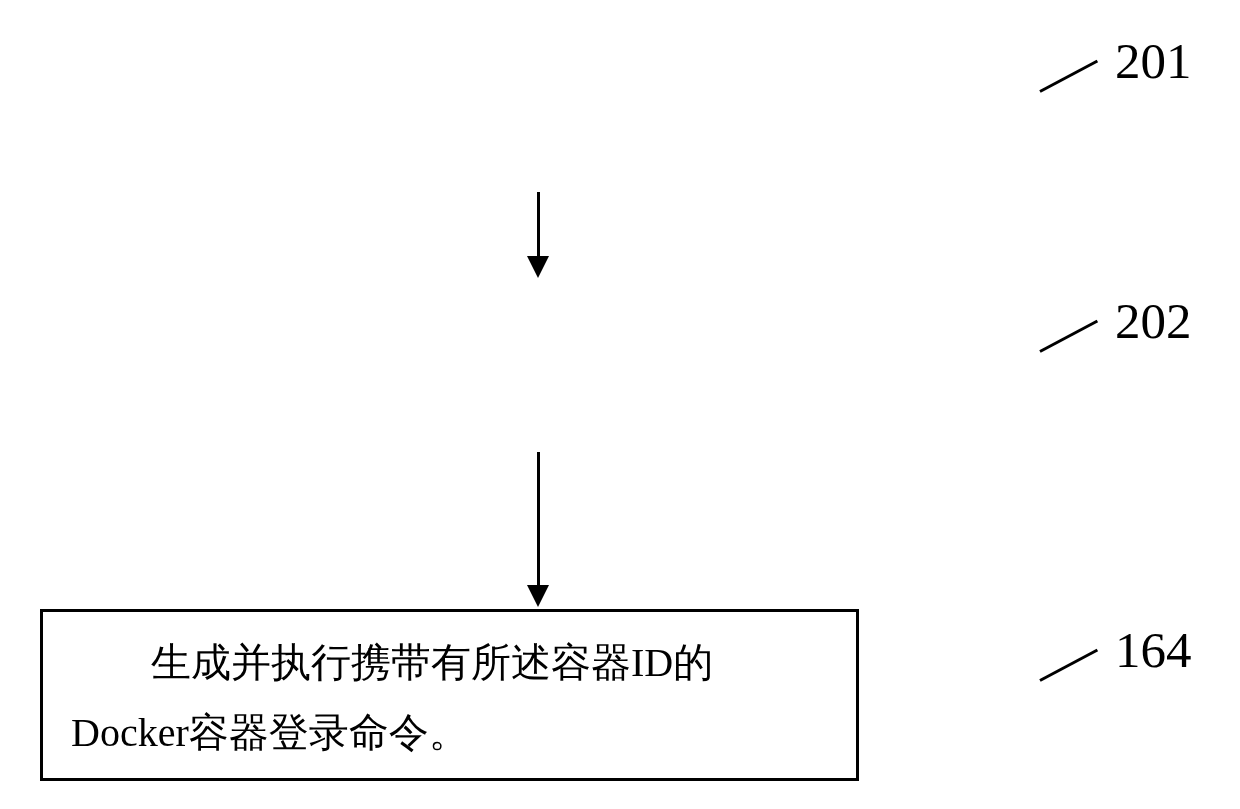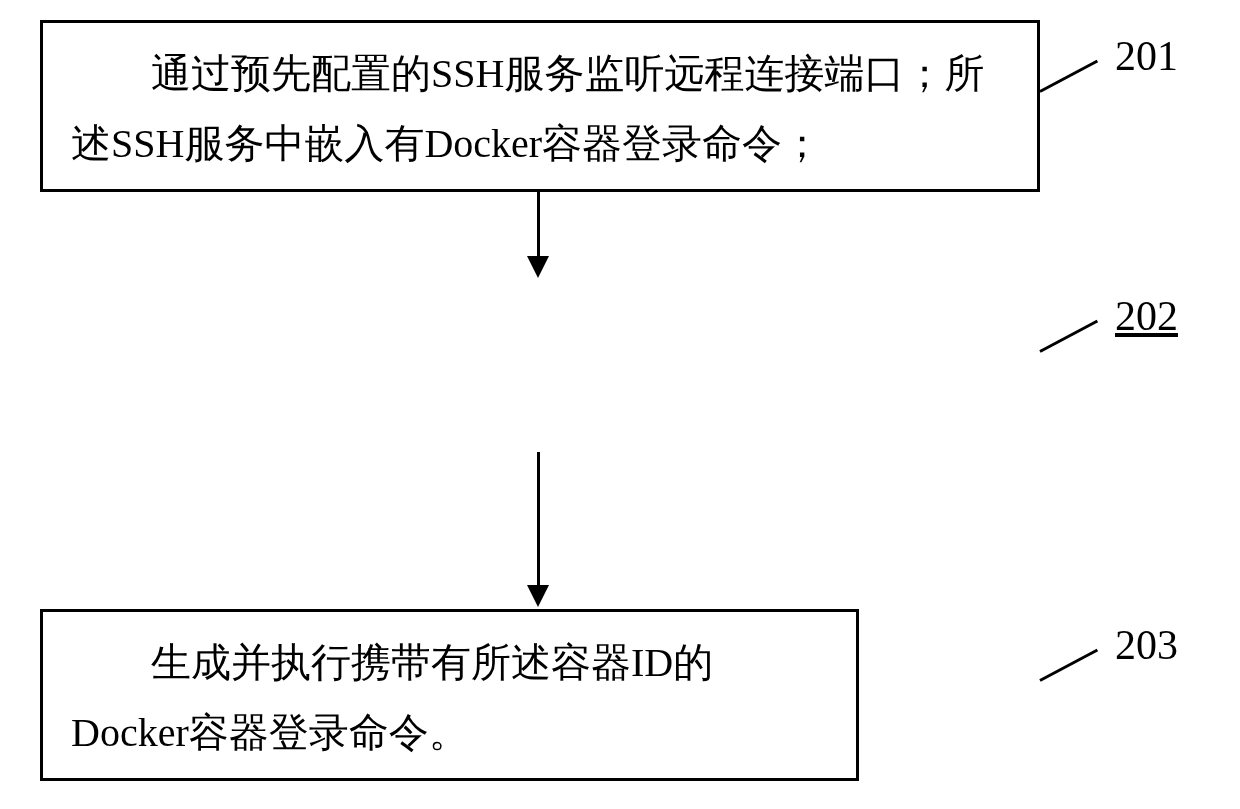--- a/index.html
+++ b/index.html
@@ -24,21 +24,21 @@
     line-height: 1.75;
     color: #000;
     background: #fff;
   }
   .node .content {
     
     text-align: left;
   }
   .step-label {
     position: absolute;
-    font-size: 42px;
+    font-size: 51px;
     color: #000;
     font-family: "Times New Roman", serif;
   }
   .notch-line {
     position: absolute;
     background: #000;
   }
   .v-arrow-line {
     position: absolute;
     width: 3px;
@@ -51,35 +51,32 @@
     border-left: 11px solid transparent;
     border-right: 11px solid transparent;
     border-top: 22px solid #000;
   }
 </style>
 </head>
 <body>
 
 <div class="canvas">
 
-  <div class="node" style="left:40px; top:20px; width:1000px; height:172px;">
-    <div class="content">　　通过预先配置的SSH服务监听远程连接端口；所述SSH服务中嵌入有Docker容器登录命令；</div>
-  </div>
 
   <div class="notch-line" style="left:1040px; top:90px; width:65px; height:3px; transform: rotate(-28deg); transform-origin: left center;"></div>
   <div class="step-label" style="left:1115px; top:32px;">201</div>
 
   <div class="v-arrow-line" style="left:537px; top:192px; height:66px;"></div>
   <div class="arrow-head" style="left:527px; top:256px;"></div>
 
   <div class="notch-line" style="left:1040px; top:350px; width:65px; height:3px; transform: rotate(-28deg); transform-origin: left center;"></div>
-  <div class="step-label" style="left:1115px; top:292px;text-decoration:underline;">202</div>
+  <div class="step-label" style="left:1115px; top:292px;">202</div>
 
   <div class="v-arrow-line" style="left:537px; top:452px; height:135px;"></div>
   <div class="arrow-head" style="left:527px; top:585px;"></div>
 
   <div class="node" style="left:40px; top:609px; width:819px; height:172px;">
     <div class="content">　　生成并执行携带有所述容器ID的Docker容器登录命令。</div>
   </div>
   <div class="notch-line" style="left:1040px; top:679px; width:65px; height:3px; transform: rotate(-28deg); transform-origin: left center;"></div>
-  <div class="step-label" style="left:1115px; top:621px;">203</div>
+  <div class="step-label" style="left:1115px; top:621px;">164</div>
 
 </div>
 
 </body></html>

